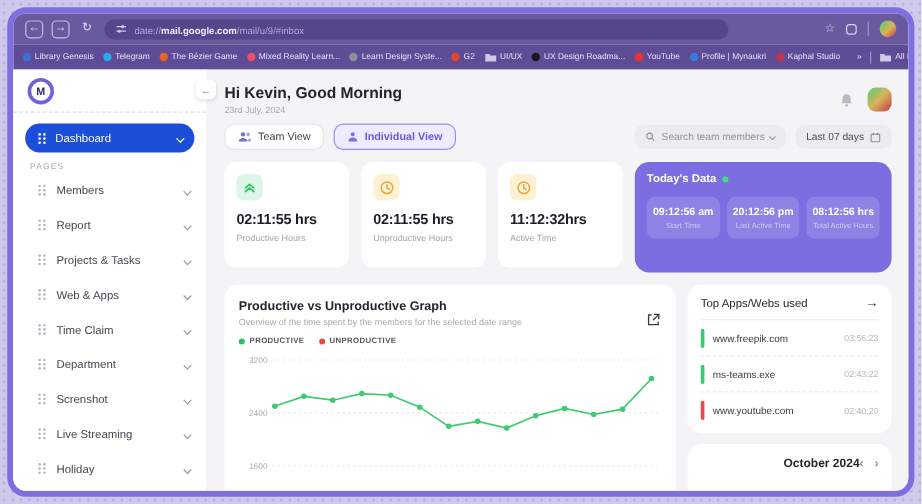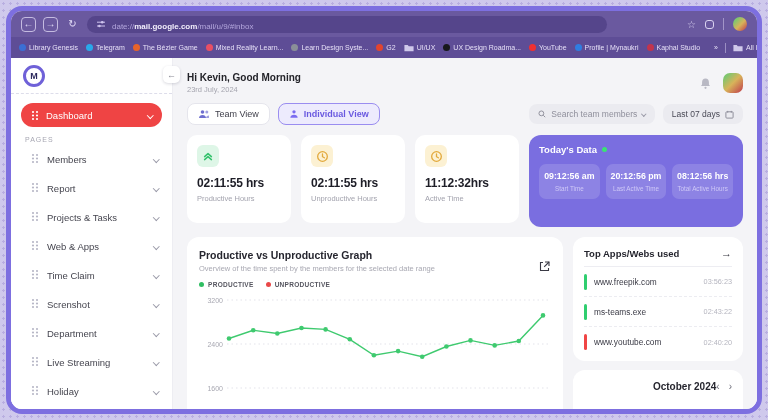--- a/index.html
+++ b/index.html
@@ -44,38 +44,38 @@
   
   .app { flex:1; display:flex; background:#f4f4f7; position:relative; overflow:hidden; min-height:0; }
 
   .sidebar { width:162px; background:#fff; border-right:1px solid #ededf2; flex:none;
     display:flex; flex-direction:column; overflow:hidden; }
   .logo-row { height:36px; display:flex; align-items:center; padding:0 12px;
     border-bottom:1px dashed #ddddea; }
   .logo { width:22px; height:22px; border-radius:50%; border:3px solid #6f61d8;
     display:flex; align-items:center; justify-content:center;
     color:#2d2a5e; font-weight:bold; font-size:9px; }
-  .dash-btn { margin:9px 10px 0; height:24px; background:#ef4444; border-radius:12px;
+  .dash-btn { margin:9px 10px 0; height:24px; background:#1d4ed8; border-radius:12px;
     display:flex; align-items:center; gap:7px; padding:0 10px; color:#fff; font-size:9.5px; cursor:pointer; }
   .dash-btn .chev { margin-left:auto; border-color:#fff; }
   .pages-label { font-size:7px; letter-spacing:1px; color:#a7a7b3; margin:9px 0 2px 14px; }
   .side-item { height:29px; display:flex; align-items:center; gap:8px; padding:0 14px 0 20px;
     font-size:9.5px; color:#45454f; cursor:pointer; flex:none; }
   .side-item .chev { margin-left:auto; }
   .chev { width:4.5px; height:4.5px; border-right:1.3px solid #9a9aa8; border-bottom:1.3px solid #9a9aa8;
     transform:rotate(45deg); display:inline-block; flex:none; }
   .dots-icon { flex:none; }
 
   .collapse-btn { position:absolute; left:152px; top:8px; width:17px; height:17px; z-index:6;
     background:#fff; border:none; border-radius:5px; box-shadow:0 1px 3px rgba(40,40,70,.18);
     color:#8a8a95; font-size:9px; cursor:pointer; display:flex; align-items:center; justify-content:center; }
 
   .main { flex:1; min-width:0; display:flex; flex-direction:column; padding:8px 14px 0; overflow:hidden; }
   .hdr-row { display:flex; align-items:center; justify-content:space-between; height:34px; flex:none; }
-  .greeting { font-size:10px; font-weight:bold; color:#232329; }
+  .greeting { font-size:13px; font-weight:bold; color:#232329; }
   .hdr-date { font-size:7.5px; color:#a5a5af; margin-top:2px; }
   .hdr-right { display:flex; align-items:center; gap:11px; }
   .bell { background:none; border:none; cursor:pointer; display:flex; }
   .user-avatar { width:20px; height:20px; border-radius:7px;
     background:linear-gradient(135deg,#7ec66f 15%,#d8b35a 50%,#c4524e 90%); cursor:pointer; }
 
   .tabs-row { display:flex; align-items:center; gap:8px; margin:3px 0 10px; flex:none; }
   .tab { display:flex; align-items:center; gap:5px; background:#fff; border:1px solid #e5e5ec;
     border-radius:8px; padding:5px 10px; font-size:9px; color:#3f3f4a; cursor:pointer; flex:none; }
   .tab.active { background:#edebfd; border-color:#9a8df0; color:#6a5ae0; font-weight:bold; }
@@ -109,21 +109,21 @@
   .legend { display:flex; gap:12px; margin-top:8px; }
   .legend-item { display:flex; align-items:center; gap:4px; font-size:6.5px; font-weight:bold;
     letter-spacing:.3px; color:#55555f; }
   .legend-dot { width:5px; height:5px; border-radius:50%; display:inline-block; }
   .chart-svg { width:100%; height:112px; margin-top:4px; display:block; }
 
   .right-col { display:flex; flex-direction:column; gap:9px; min-height:0; }
   .apps-card { padding:10px 11px 4px; }
   .apps-head { display:flex; align-items:center; justify-content:space-between;
     padding-bottom:7px; border-bottom:1px solid #ededf2; }
-  .apps-title { font-size:9.5px; font-weight:bold; color:#26262f; }
+  .apps-title { font-size:9.5px; font-weight:normal; color:#26262f; }
   .apps-arrow { font-size:11px; color:#33333d; cursor:pointer; }
   .app-row { display:flex; align-items:center; gap:7px; height:30px; border-bottom:1px dashed #ececf1; }
   .app-row:last-child { border-bottom:none; }
   .app-bar { width:3px; height:16px; border-radius:2px; flex:none; }
   .app-name { font-size:8.3px; color:#3a3a45; }
   .app-dur { margin-left:auto; font-size:7.3px; color:#b5b5bf; }
 
   .cal-card { padding:11px 11px; height:64px; }
   .cal-head { display:flex; align-items:center; justify-content:flex-end; }
   .cal-title { font-size:10px; font-weight:bold; color:#26262f; }
@@ -314,35 +314,35 @@
               <span class="dots-icon"><svg width="8" height="11" viewBox="0 0 8 11">
                   <g fill="#b7b7c6">
                     <circle cx="2" cy="2" r="1.1"></circle>
                     <circle cx="6" cy="2" r="1.1"></circle>
                     <circle cx="2" cy="5.5" r="1.1"></circle>
                     <circle cx="6" cy="5.5" r="1.1"></circle>
                     <circle cx="2" cy="9" r="1.1"></circle>
                     <circle cx="6" cy="9" r="1.1"></circle>
                   </g>
                 </svg></span>
+              <span>Department</span>
+              <span class="chev"></span>
+            </div>
+            <div class="side-item">
+              <span class="dots-icon"><svg width="8" height="11" viewBox="0 0 8 11">
+                  <g fill="#b7b7c6">
+                    <circle cx="2" cy="2" r="1.1"></circle>
+                    <circle cx="6" cy="2" r="1.1"></circle>
+                    <circle cx="2" cy="5.5" r="1.1"></circle>
+                    <circle cx="6" cy="5.5" r="1.1"></circle>
+                    <circle cx="2" cy="9" r="1.1"></circle>
+                    <circle cx="6" cy="9" r="1.1"></circle>
+                  </g>
+                </svg></span>
               <span>Screnshot</span>
-              <span class="chev"></span>
-            </div>
-            <div class="side-item">
-              <span class="dots-icon"><svg width="8" height="11" viewBox="0 0 8 11">
-                  <g fill="#b7b7c6">
-                    <circle cx="2" cy="2" r="1.1"></circle>
-                    <circle cx="6" cy="2" r="1.1"></circle>
-                    <circle cx="2" cy="5.5" r="1.1"></circle>
-                    <circle cx="6" cy="5.5" r="1.1"></circle>
-                    <circle cx="2" cy="9" r="1.1"></circle>
-                    <circle cx="6" cy="9" r="1.1"></circle>
-                  </g>
-                </svg></span>
-              <span>Department</span>
               <span class="chev"></span>
             </div>
             <div class="side-item">
               <span class="dots-icon"><svg width="8" height="11" viewBox="0 0 8 11">
                   <g fill="#b7b7c6">
                     <circle cx="2" cy="2" r="1.1"></circle>
                     <circle cx="6" cy="2" r="1.1"></circle>
                     <circle cx="2" cy="5.5" r="1.1"></circle>
                     <circle cx="6" cy="5.5" r="1.1"></circle>
                     <circle cx="2" cy="9" r="1.1"></circle>

